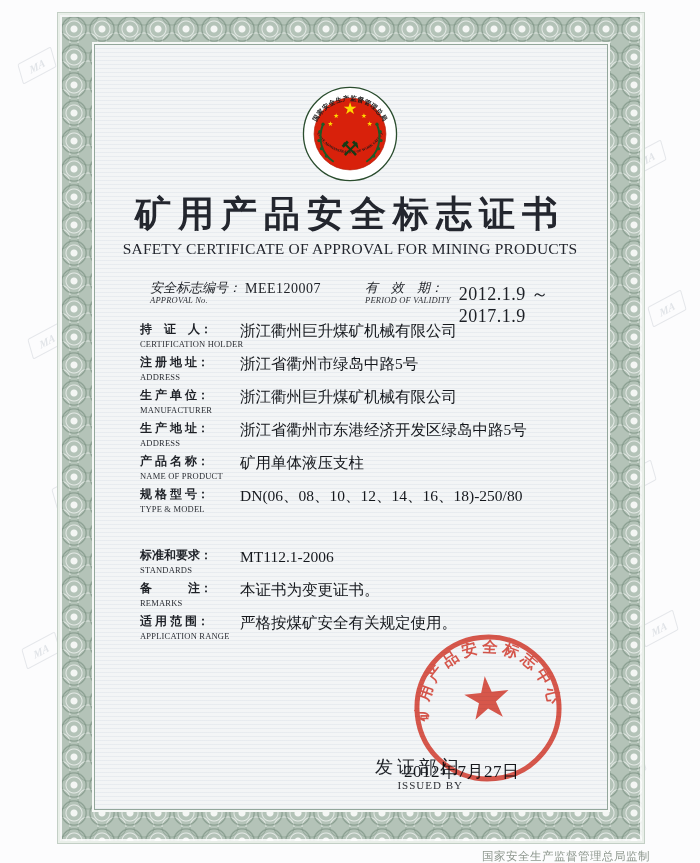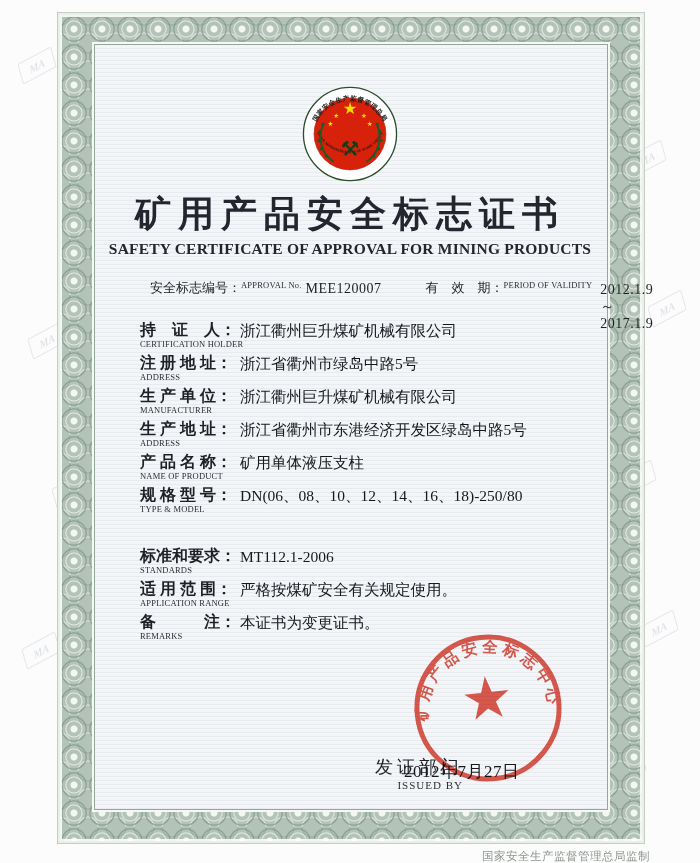--- a/index.html
+++ b/index.html
@@ -63,40 +63,40 @@
   
   .title{
     position:absolute;left:0;top:190px;width:700px;
     text-align:center;
     font-size:36px;font-weight:bold;color:#23262e;
     letter-spacing:7px;margin:0;
   }
   .subtitle{
     position:absolute;left:0;top:240px;width:700px;
     text-align:center;
-    font-size:15.5px;font-weight:bold;color:#23262e;
+    font-size:15.5px;font-weight:normal;color:#23262e;
     letter-spacing:.2px;
   }
   
   .approval-row{
     position:absolute;left:150px;top:280px;width:440px;
     display:flex;align-items:flex-start;
   }
-  .lbl2{display:flex;}
+  .lbl2{display:flex;flex-direction:column;font-style:italic;}
   .lbl2 .zh{font-size:13px;color:#1d2026;white-space:pre;line-height:15px;}
   .lbl2 .en{font-size:8.5px;color:#2b2e34;white-space:nowrap;line-height:11px;letter-spacing:.2px;}
   .apr-no{font-size:14px;color:#1d2026;margin-left:4px;margin-top:1px;letter-spacing:.5px;}
   .validity-lbl{margin-left:44px;}
-  .validity-val{font-size:14px;color:#1d2026;margin-left:8px;margin-top:2px;letter-spacing:.5px;}
+  .validity-val{font-size:18px;color:#1d2026;margin-left:8px;margin-top:2px;letter-spacing:.5px;}
   
   .fields{position:absolute;left:140px;top:320px;width:450px;}
   .frow{display:flex;align-items:flex-start;margin-bottom:4px;}
   .frow.gap{margin-top:32px;}
   .flabel{width:100px;flex:none;}
-  .flabel .zh{font-size:16px;font-weight:600;color:#1d2026;white-space:pre;line-height:19px;}
+  .flabel .zh{font-size:12px;font-weight:600;color:#1d2026;white-space:pre;line-height:19px;}
   .flabel .en{font-size:8.5px;color:#2b2e34;white-space:nowrap;line-height:10px;letter-spacing:.2px;}
   .fvalue{font-size:15.5px;color:#15181d;padding-top:1px;line-height:19px;}
   
   .statement{
     position:absolute;left:126px;top:674px;width:460px;
     font-size:14.5px;color:#15181d;line-height:21.5px;
     text-align:justify;text-indent:2em;
   }
   
   .issuedby{position:absolute;left:288px;top:756px;width:175px;text-align:right;}
@@ -260,31 +260,31 @@
     </div>
     <div class="frow gap">
       <div class="flabel">
           <div class="zh">标准和要求：</div>
           <div class="en">STANDARDS</div>
         </div>
       <div class="fvalue">MT112.1-2006</div>
     </div>
     <div class="frow">
       <div class="flabel">
+          <div class="zh">备　　　注：</div>
+          <div class="en">REMARKS</div>
+        </div>
+      <div class="fvalue">本证书为变更证书。</div>
+    </div>
+    <div class="frow">
+      <div class="flabel">
           <div class="zh">适 用 范 围：</div>
           <div class="en">APPLICATION RANGE</div>
         </div>
       <div class="fvalue">严格按煤矿安全有关规定使用。</div>
-    </div>
-    <div class="frow">
-      <div class="flabel">
-          <div class="zh">备　　　注：</div>
-          <div class="en">REMARKS</div>
-        </div>
-      <div class="fvalue">本证书为变更证书。</div>
     </div>
   </div>
 
 
   <div class="issuedby">
     <div class="zh">发证部门</div>
     <div class="en">ISSUED BY</div>
   </div>
   <div class="issue-date">2012年7月27日</div>
 

